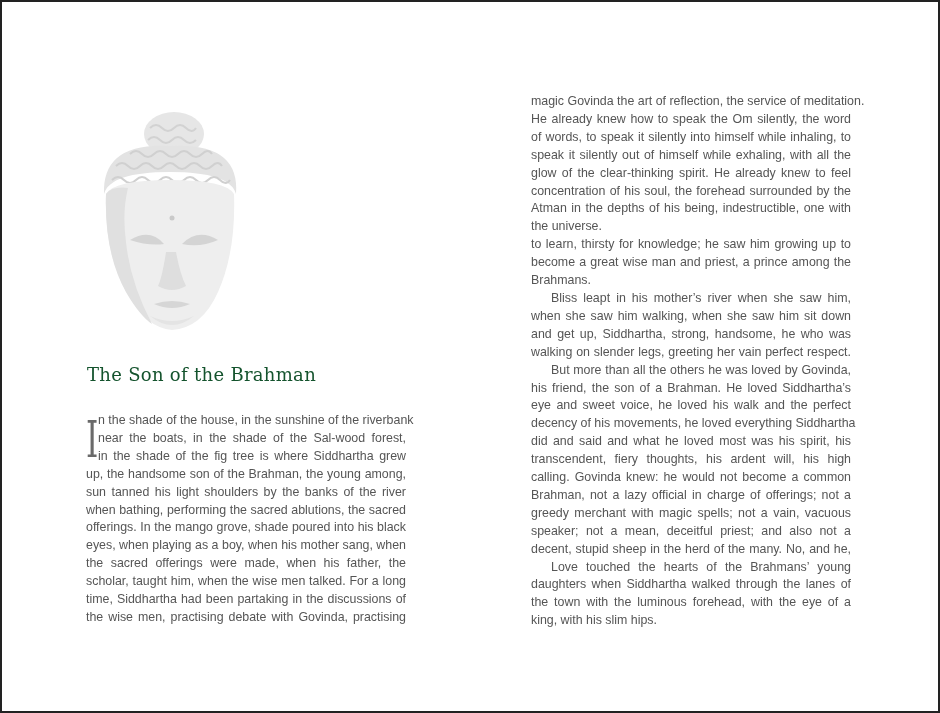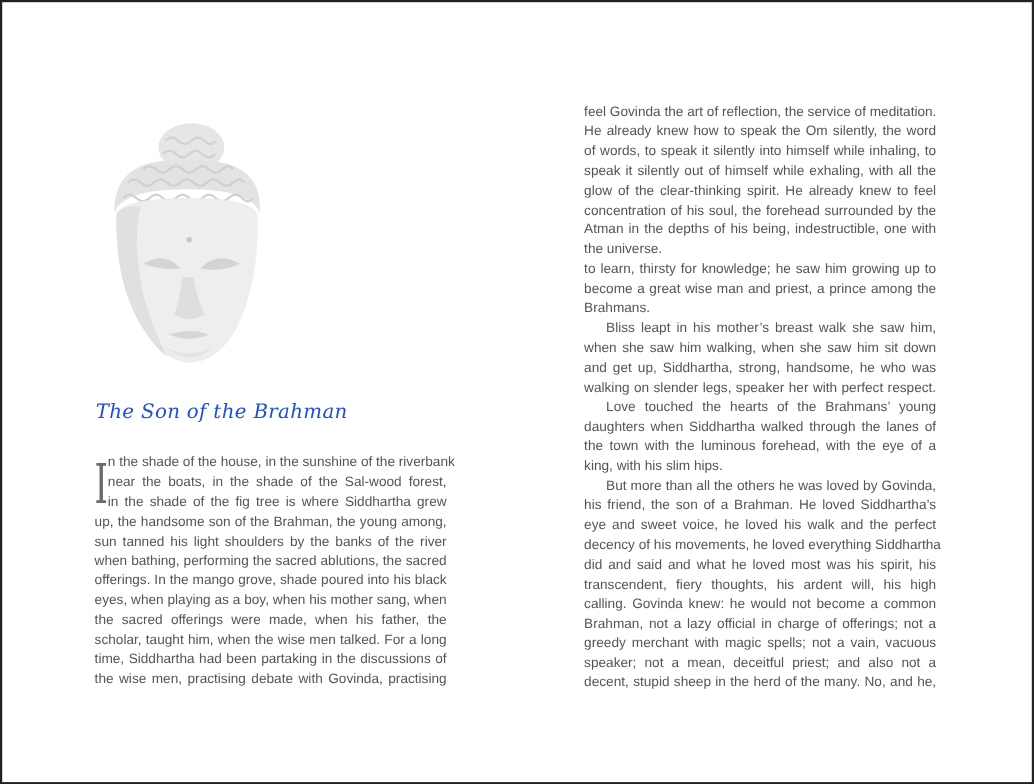--- a/index.html
+++ b/index.html
@@ -20,23 +20,22 @@
   
   .illustration {
     position: absolute; left: 88px; top: 100px;
     width: 160px; height: 240px;
   }
   .illustration svg { width: 100%; height: 100%; display: block; }
 
   .chapter-title {
     position: absolute; left: 85px; top: 362px;
     font-family: "DejaVu Serif", serif;
-    font-style: italic;
     font-size: 18px;
-    color: #1d4ed8;
+    color: #14532d;
     letter-spacing: 0.3px;
     white-space: nowrap;
   }
 
   .column {
     position: absolute;
     width: 320px;
     font-size: 12.4px;
     line-height: 17.9px;
     color: #555555;
@@ -117,55 +116,55 @@
         <span class="line">eyes, when playing as a boy, when his mother sang, when</span>
         <span class="line">the sacred offerings were made, when his father, the</span>
         <span class="line">scholar, taught him, when the wise men talked. For a long</span>
         <span class="line">time, Siddhartha had been partaking in the discussions of</span>
         <span class="line">the wise men, practising debate with Govinda, practising</span>
       </div>
     </div>
 
     <div class="column col-right">
       <div>
-        <span class="line">feel Govinda the art of reflection, the service of meditation.</span>
+        <span class="line">magic Govinda the art of reflection, the service of meditation.</span>
         <span class="line">He already knew how to speak the Om silently, the word</span>
         <span class="line">of words, to speak it silently into himself while inhaling, to</span>
         <span class="line">speak it silently out of himself while exhaling, with all the</span>
         <span class="line">glow of the clear-thinking spirit. He already knew to feel</span>
         <span class="line">concentration of his soul, the forehead surrounded by the</span>
         <span class="line">Atman in the depths of his being, indestructible, one with</span>
         <span class="line last">the universe.</span>
       </div>
       <div>
         <span class="line">to learn, thirsty for knowledge; he saw him growing up to</span>
         <span class="line">become a great wise man and priest, a prince among the</span>
         <span class="line last">Brahmans.</span>
       </div>
       <div>
-        <span class="line para-start">Bliss leapt in his mother’s breast walk she saw him,</span>
+        <span class="line para-start">Bliss leapt in his mother’s river when she saw him,</span>
         <span class="line">when she saw him walking, when she saw him sit down</span>
         <span class="line">and get up, Siddhartha, strong, handsome, he who was</span>
-        <span class="line">walking on slender legs, speaker her with perfect respect.</span>
-      </div>
-      <div>
-        <span class="line para-start">Love touched the hearts of the Brahmans’ young</span>
-        <span class="line">daughters when Siddhartha walked through the lanes of</span>
-        <span class="line">the town with the luminous forehead, with the eye of a</span>
-        <span class="line last">king, with his slim hips.</span>
+        <span class="line">walking on slender legs, greeting her vain perfect respect.</span>
       </div>
       <div>
         <span class="line para-start">But more than all the others he was loved by Govinda,</span>
         <span class="line">his friend, the son of a Brahman. He loved Siddhartha’s</span>
         <span class="line">eye and sweet voice, he loved his walk and the perfect</span>
         <span class="line">decency of his movements, he loved everything Siddhartha</span>
         <span class="line">did and said and what he loved most was his spirit, his</span>
         <span class="line">transcendent, fiery thoughts, his ardent will, his high</span>
         <span class="line">calling. Govinda knew: he would not become a common</span>
         <span class="line">Brahman, not a lazy official in charge of offerings; not a</span>
         <span class="line">greedy merchant with magic spells; not a vain, vacuous</span>
         <span class="line">speaker; not a mean, deceitful priest; and also not a</span>
         <span class="line">decent, stupid sheep in the herd of the many. No, and he,</span>
       </div>
+      <div>
+        <span class="line para-start">Love touched the hearts of the Brahmans’ young</span>
+        <span class="line">daughters when Siddhartha walked through the lanes of</span>
+        <span class="line">the town with the luminous forehead, with the eye of a</span>
+        <span class="line last">king, with his slim hips.</span>
+      </div>
     </div>
 
   </div>
 </div>
 
 </body></html>

